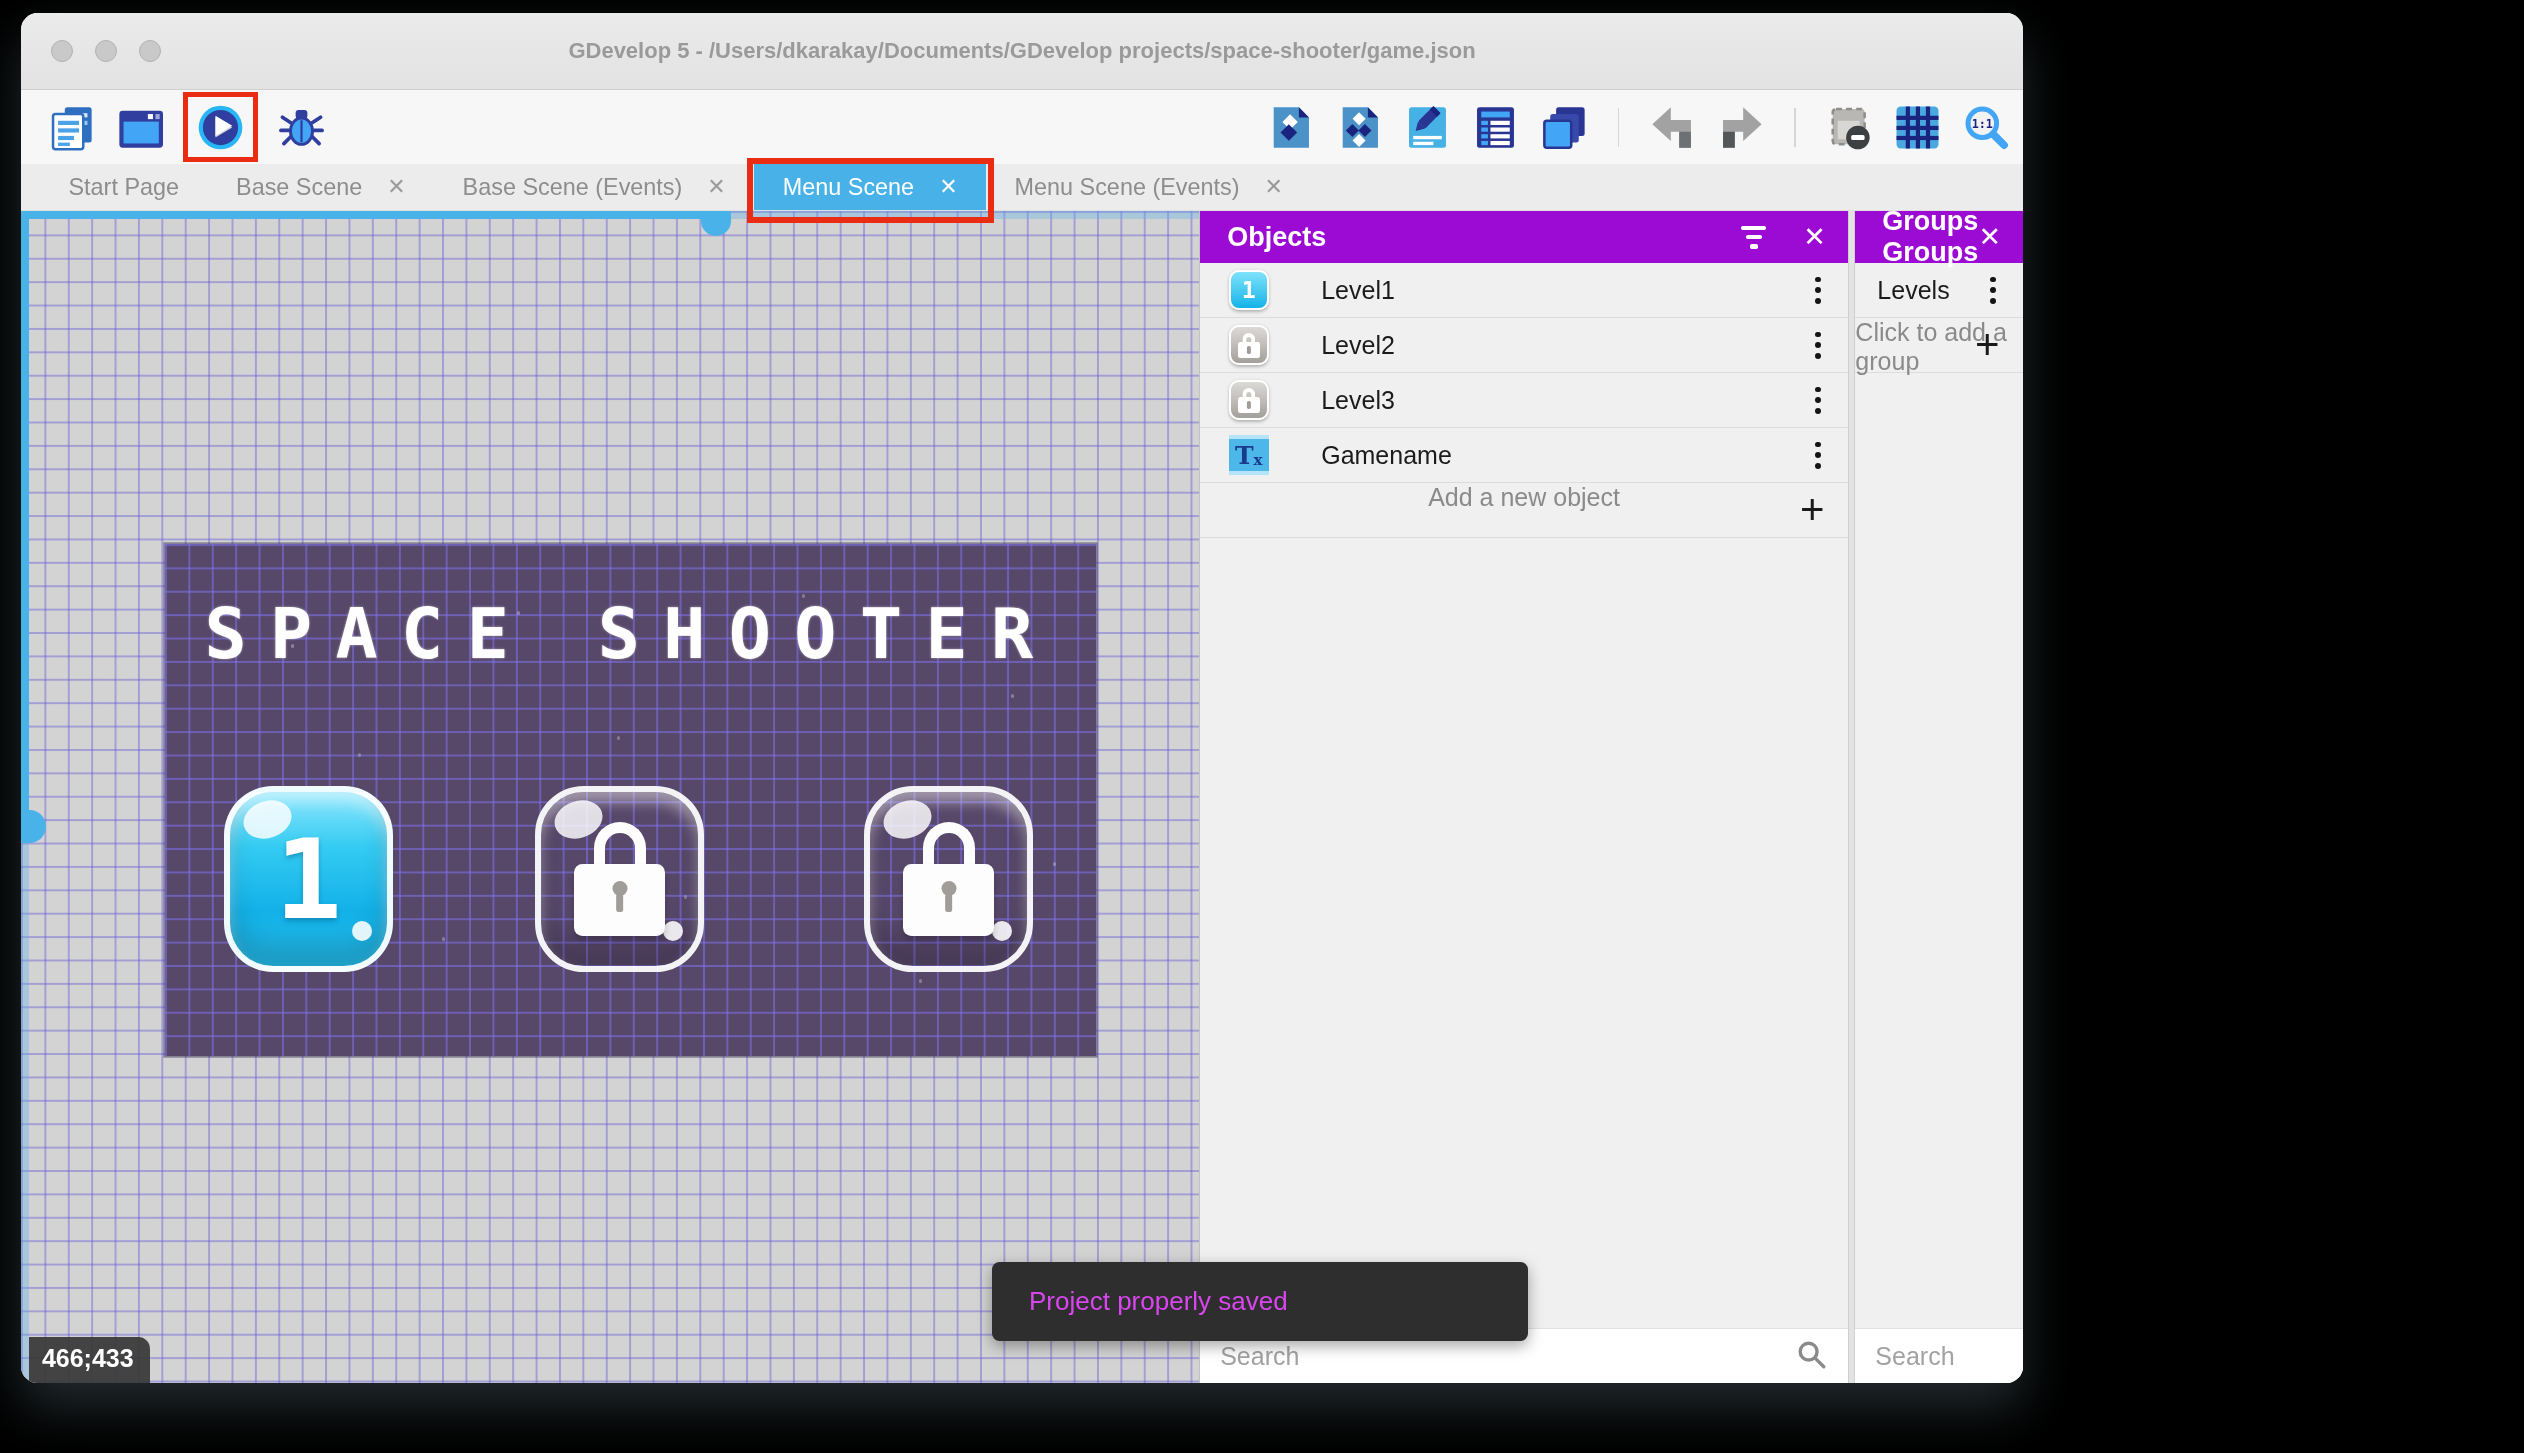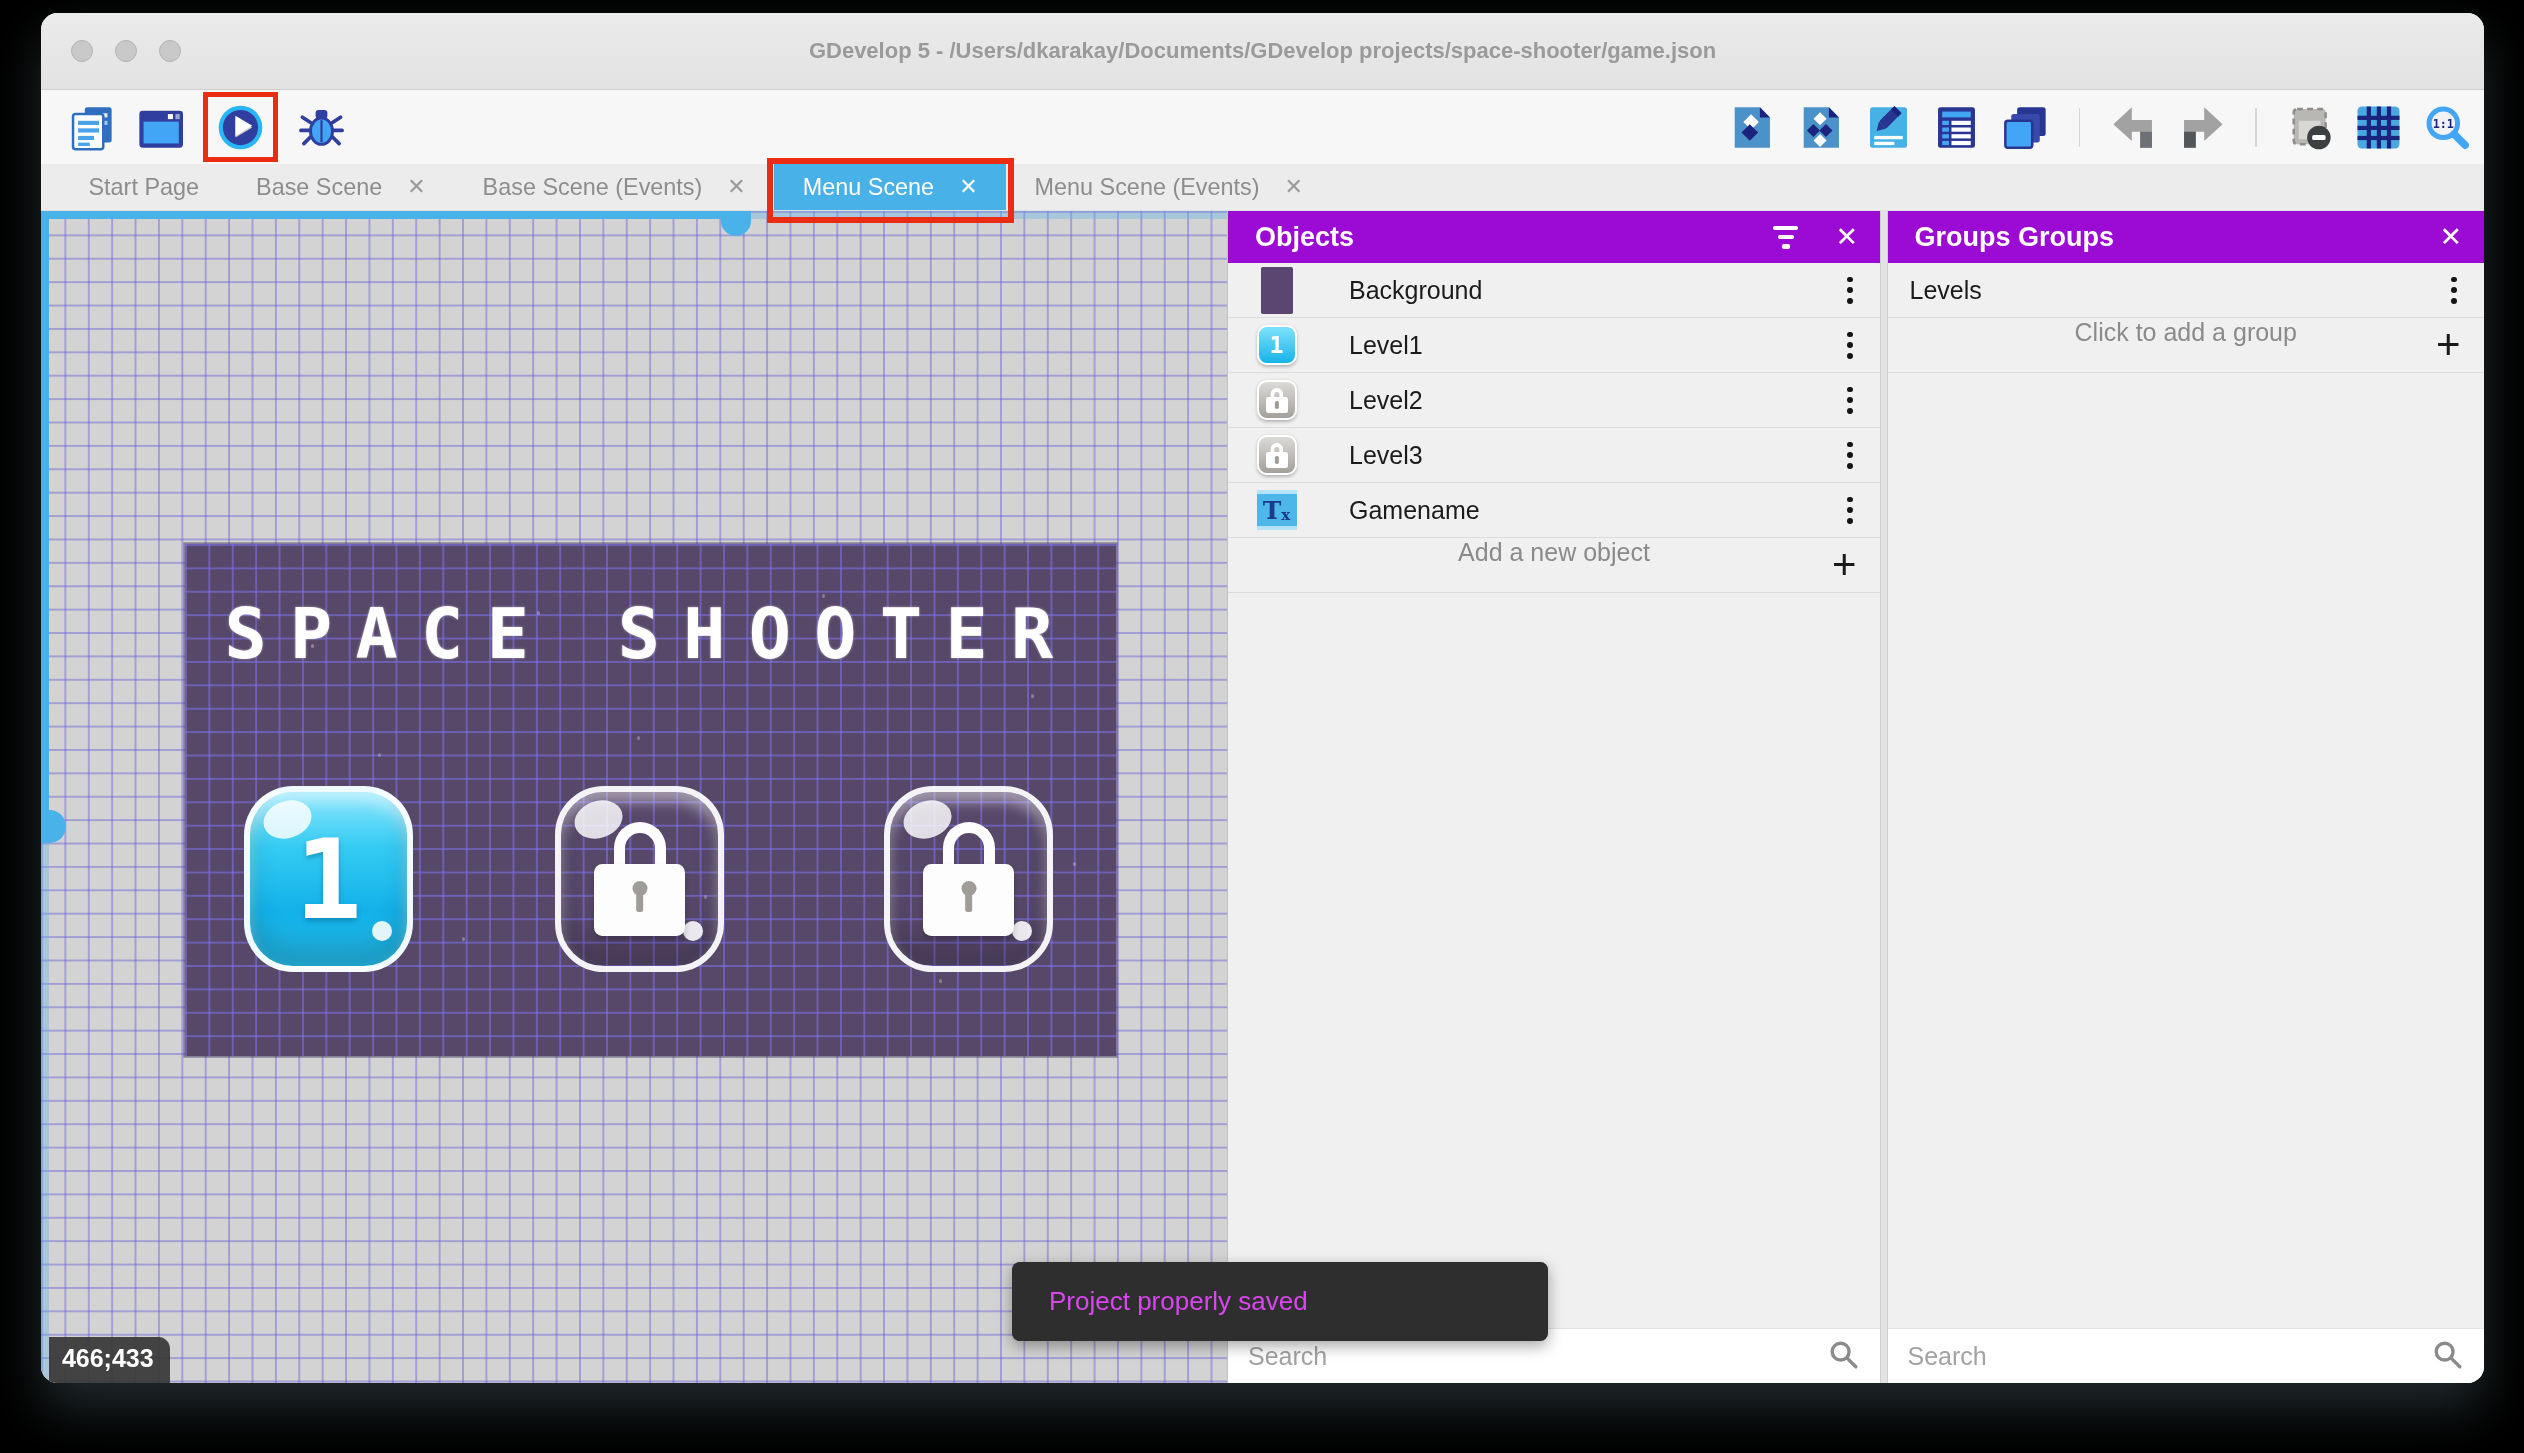--- a/index.html
+++ b/index.html
@@ -1,19 +1,19 @@
 <!DOCTYPE html>
 <html style="font-size:13.4px"><head>
 <meta charset="utf-8">
 <style>
   * { margin:0; padding:0; box-sizing:border-box; }
   html,body { width:2525px; height:1453px; background:#000; overflow:hidden;
     font-family:"Liberation Sans", sans-serif; }
 
-  .window { position:absolute; left:41px; top:13.4px; width:2443px; height:1370px;
+  .window { position:absolute; left:21px; top:13.4px; width:2002px; height:1370px;
     border-radius:16.7px; overflow:hidden; background:#f0f0f0;
     box-shadow:0 25px 50px rgba(110,140,150,.30), 0 8.4px 20px rgba(0,0,0,.65); }
 
   
   .titlebar { height:77px; background:linear-gradient(#ebebeb,#e2e2e2);
     border-bottom:0.8px solid #cfcfcf; position:relative;
     display:flex; align-items:center; justify-content:center; }
   .lights { position:absolute; left:30px; top:0; height:100%;
     display:flex; align-items:center; gap:22px; }
   .light { width:22px; height:22px; border-radius:50%;
@@ -405,31 +405,20 @@
               <i></i>
               <i></i>
               <i></i>
             </span>
           <span class="close-x">✕</span>
         </span>
       </div>
 
       <div class="obj-row">
         <span class="thumb">
-            <span class="thumb-bg"></span>
-          </span>
-        <span class="obj-name">Background</span>
-        <span class="kebab">
-            <i></i>
-            <i></i>
-            <i></i>
-          </span>
-      </div>
-      <div class="obj-row">
-        <span class="thumb">
             <span class="thumb-btn cyan">
               <span class="thumb-num">1</span>
             </span>
           </span>
         <span class="obj-name">Level1</span>
         <span class="kebab">
             <i></i>
             <i></i>
             <i></i>
           </span>

